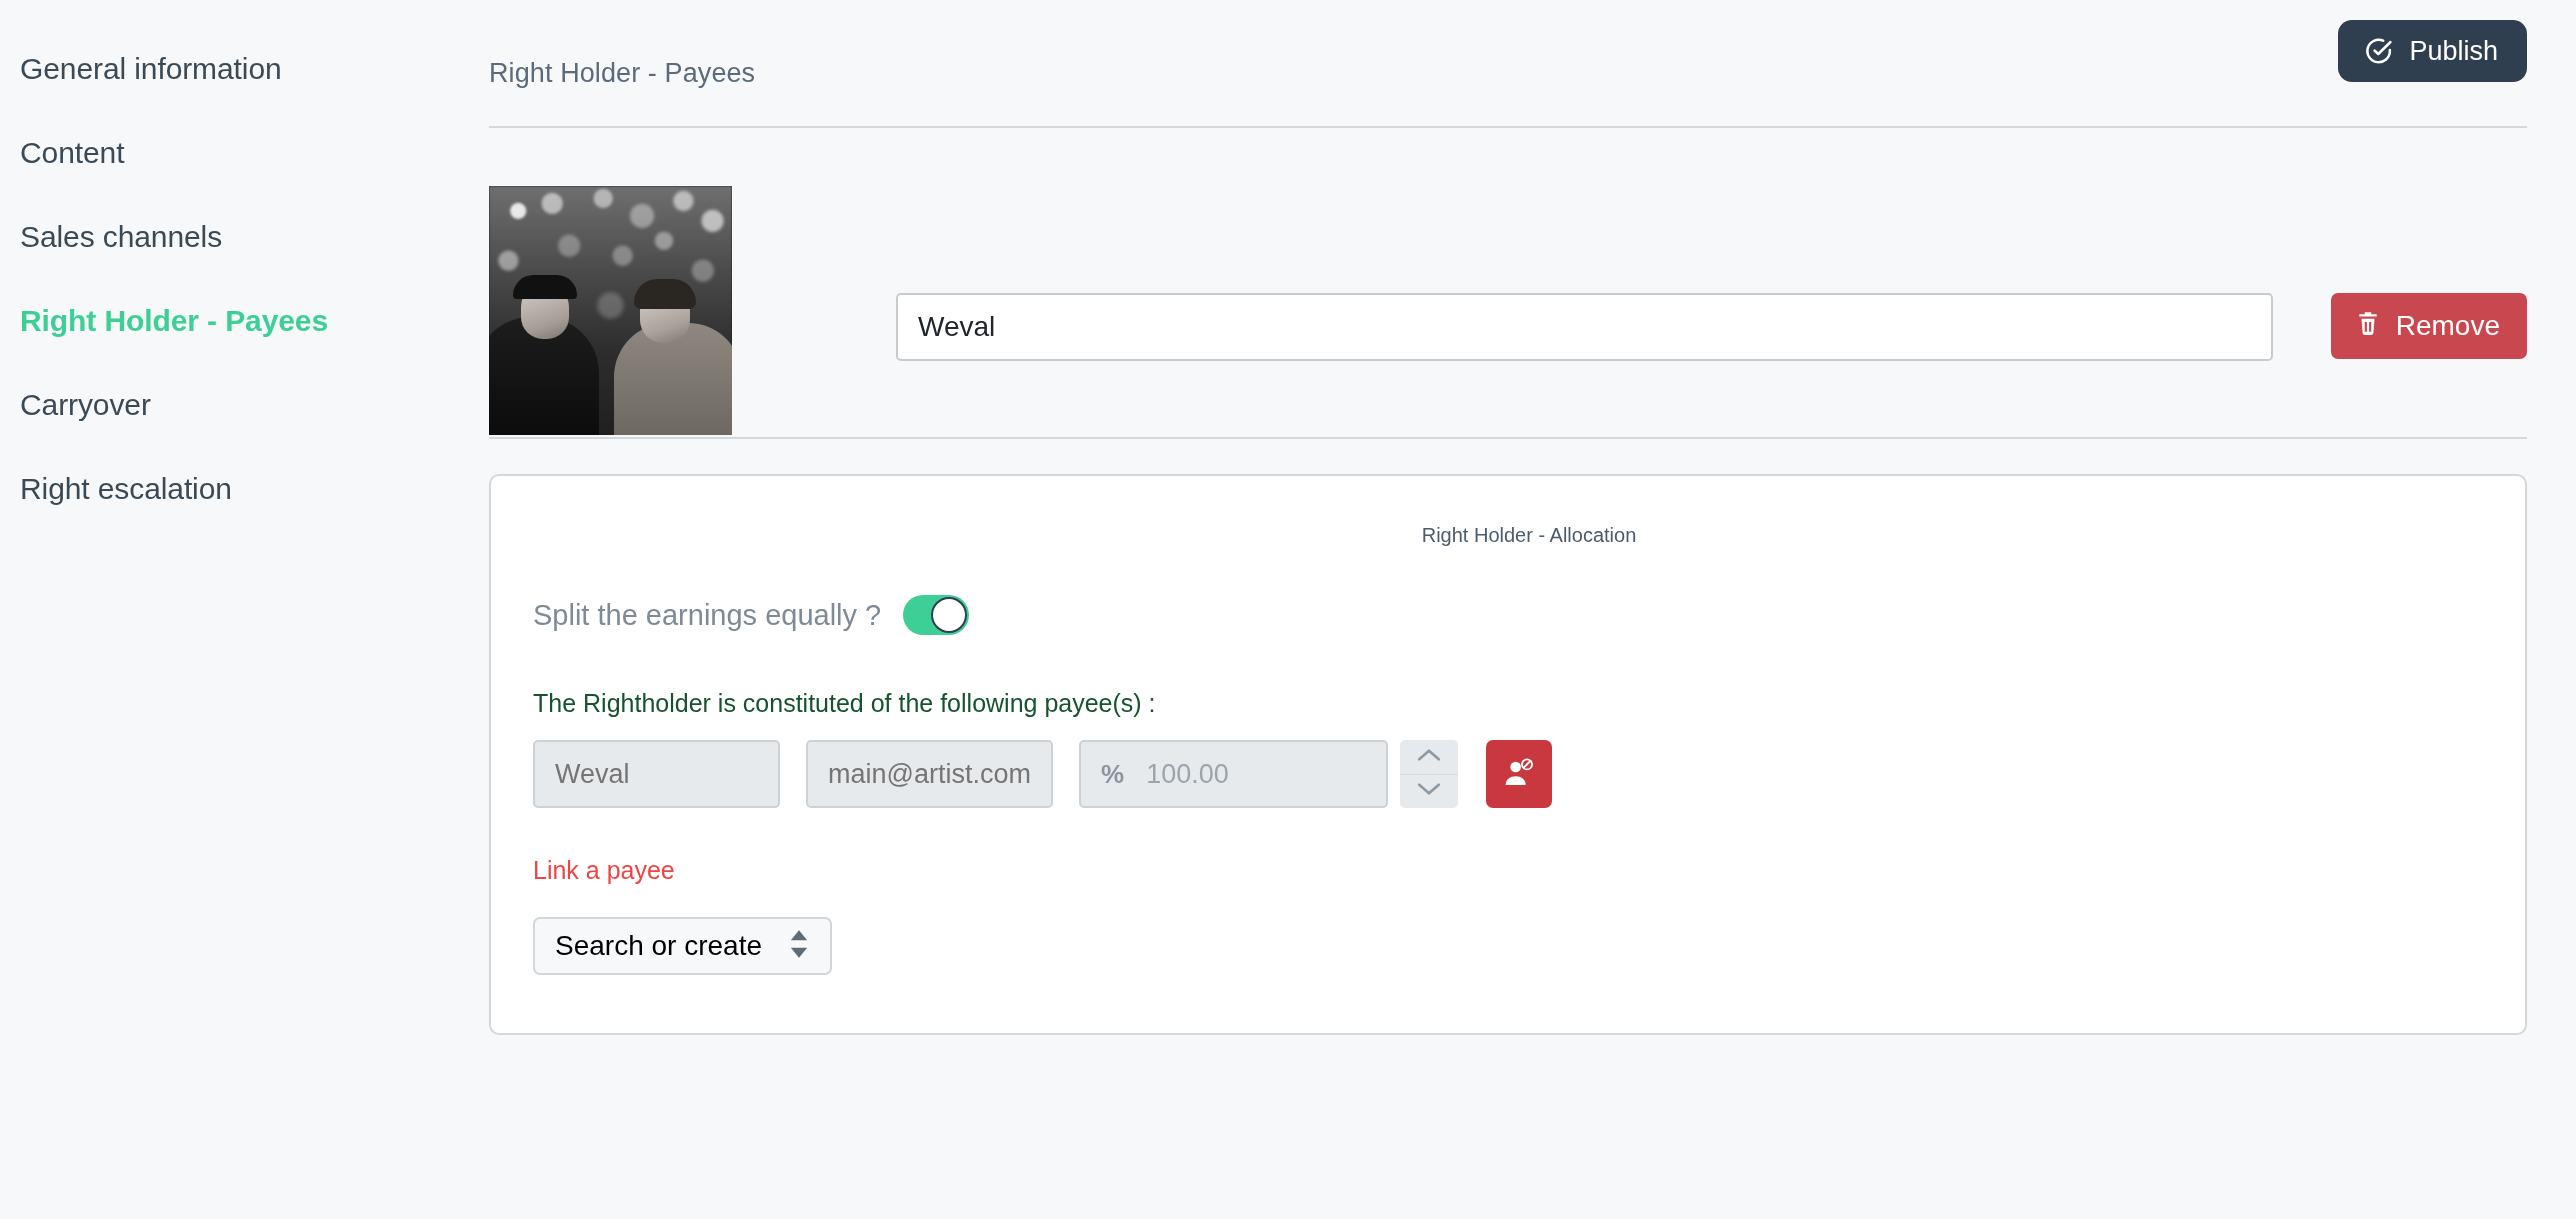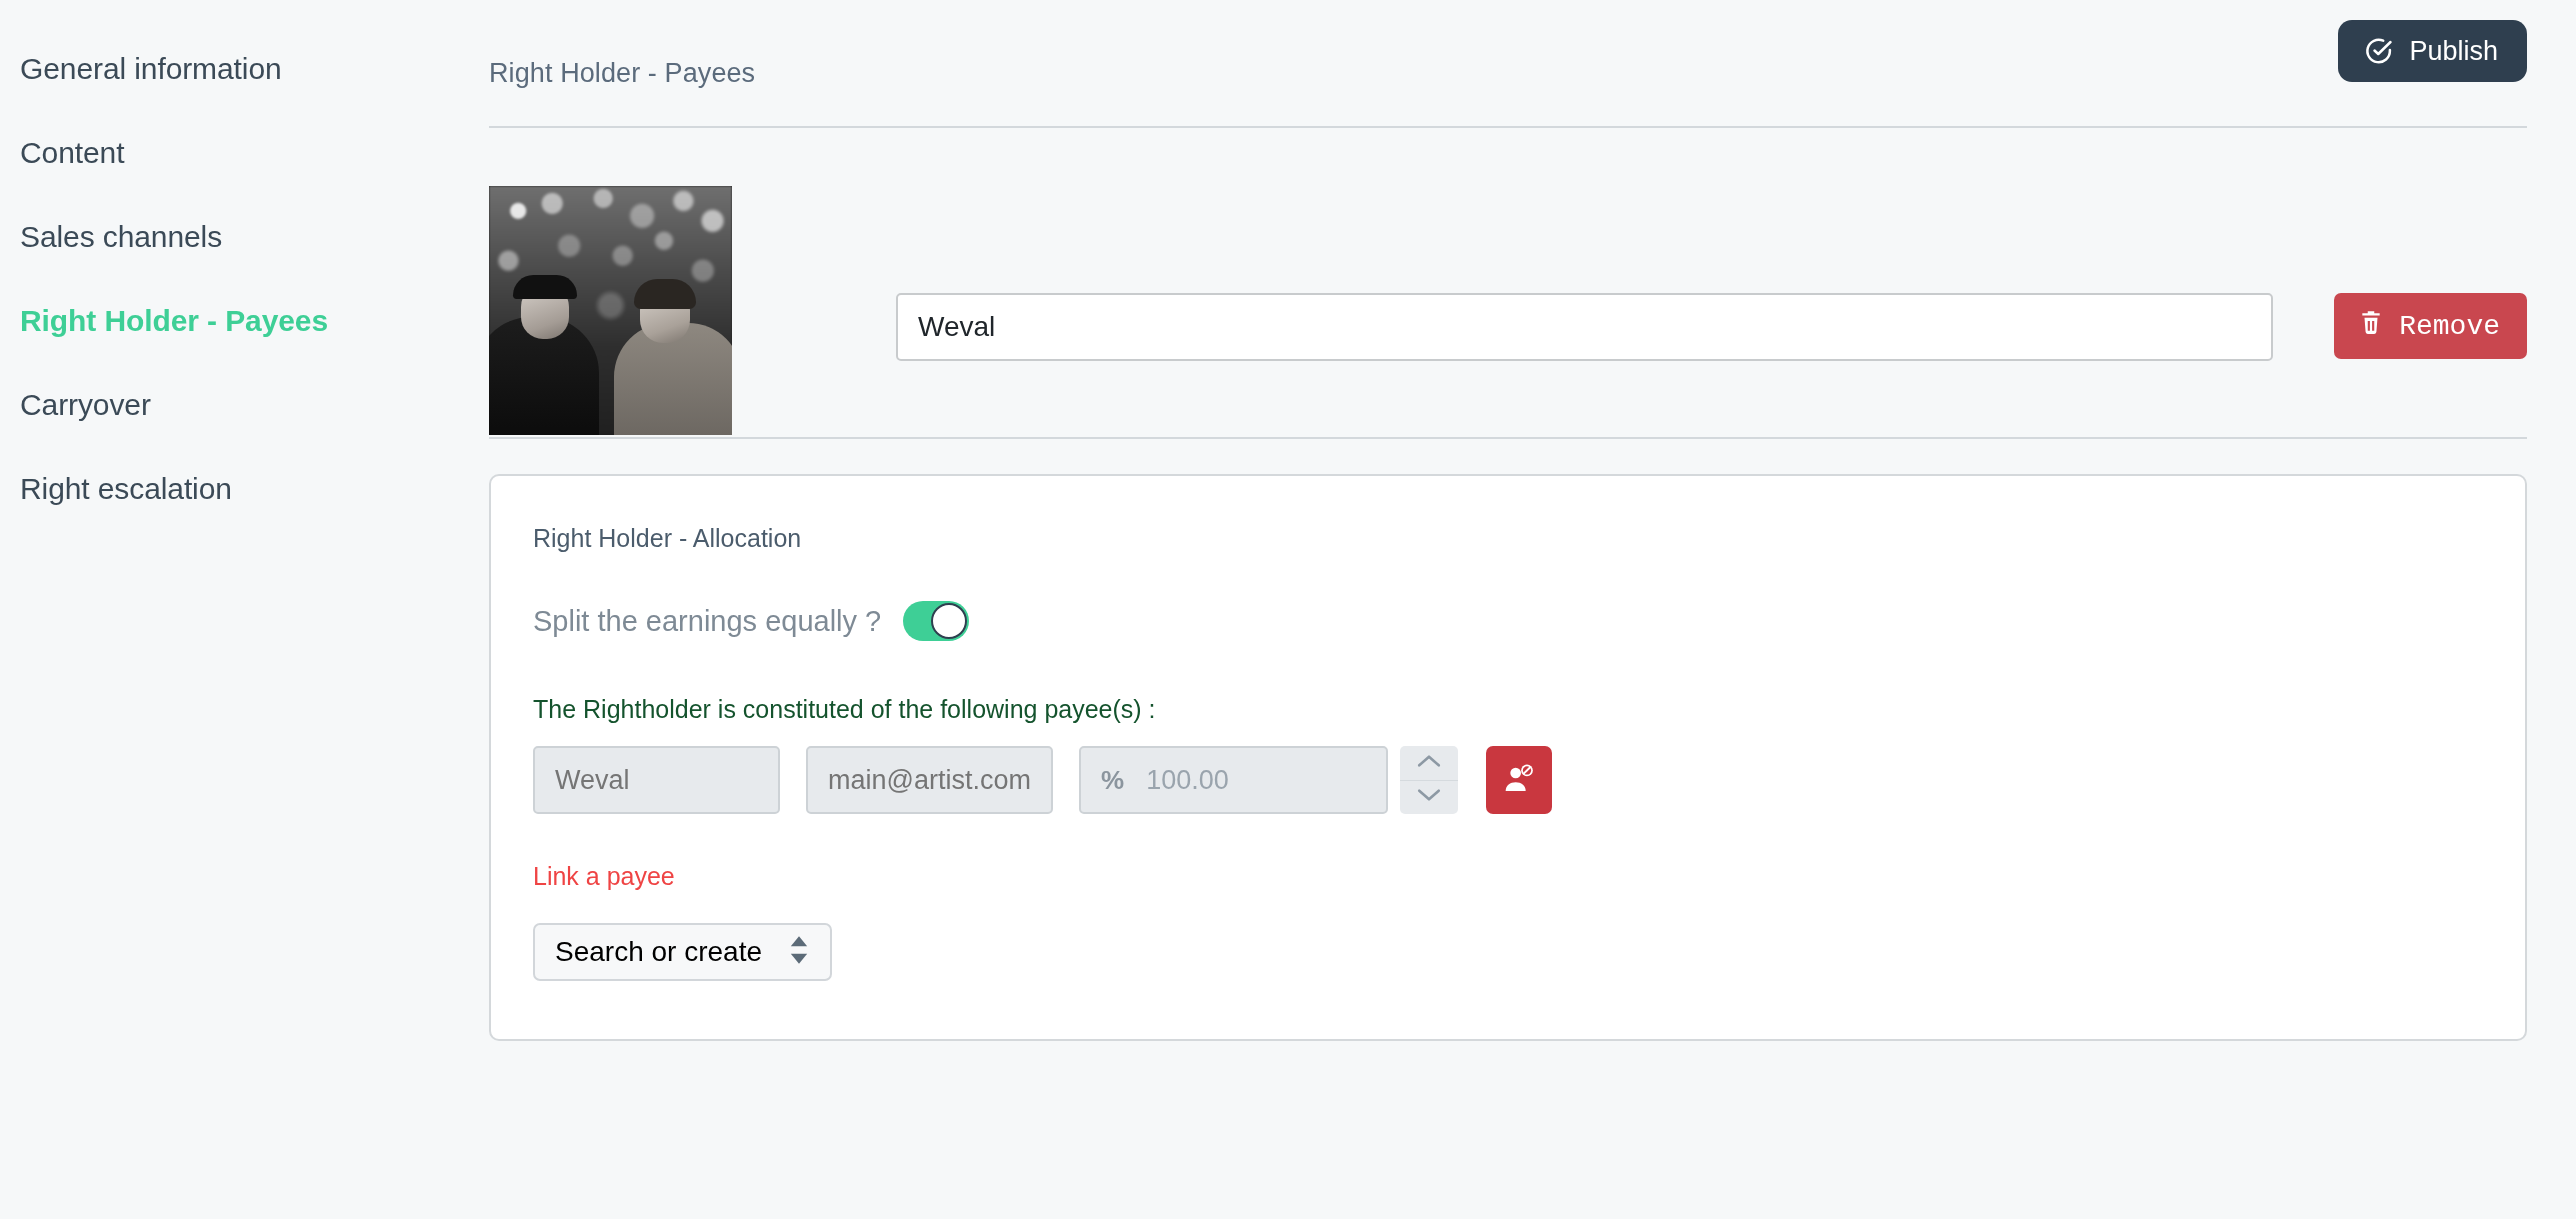--- a/index.html
+++ b/index.html
@@ -214,39 +214,40 @@
     top: 0;
     height: 66px;
     display: flex;
     align-items: center;
     gap: 15px;
     background: #c9474f;
     border: none;
     border-radius: 7px;
     color: #ffffff;
     font-size: 28px;
-    font-family: Liberation Mono, monospace;
+    font-family: Liberation Sans, sans-serif;
     padding: 0 27px 0 24px;
     cursor: pointer;
   }
 
   
   .alloc-card {
     margin-top: 35px;
     width: 2038px;
     box-sizing: border-box;
     background: #ffffff;
     border: 2px solid #d4d8db;
     border-radius: 10px;
     padding: 48px 0 58px 42px;
   }
   .alloc-title {
-    font-size: 25px;
+    font-size: 20px;
     color: #4b5c6c;
     margin-bottom: 48px;
+    text-align: center;
   }
   .split-row {
     display: flex;
     align-items: center;
     gap: 22px;
     margin-bottom: 54px;
   }
   .split-label {
     font-size: 29px;
     color: #7e8a95;

